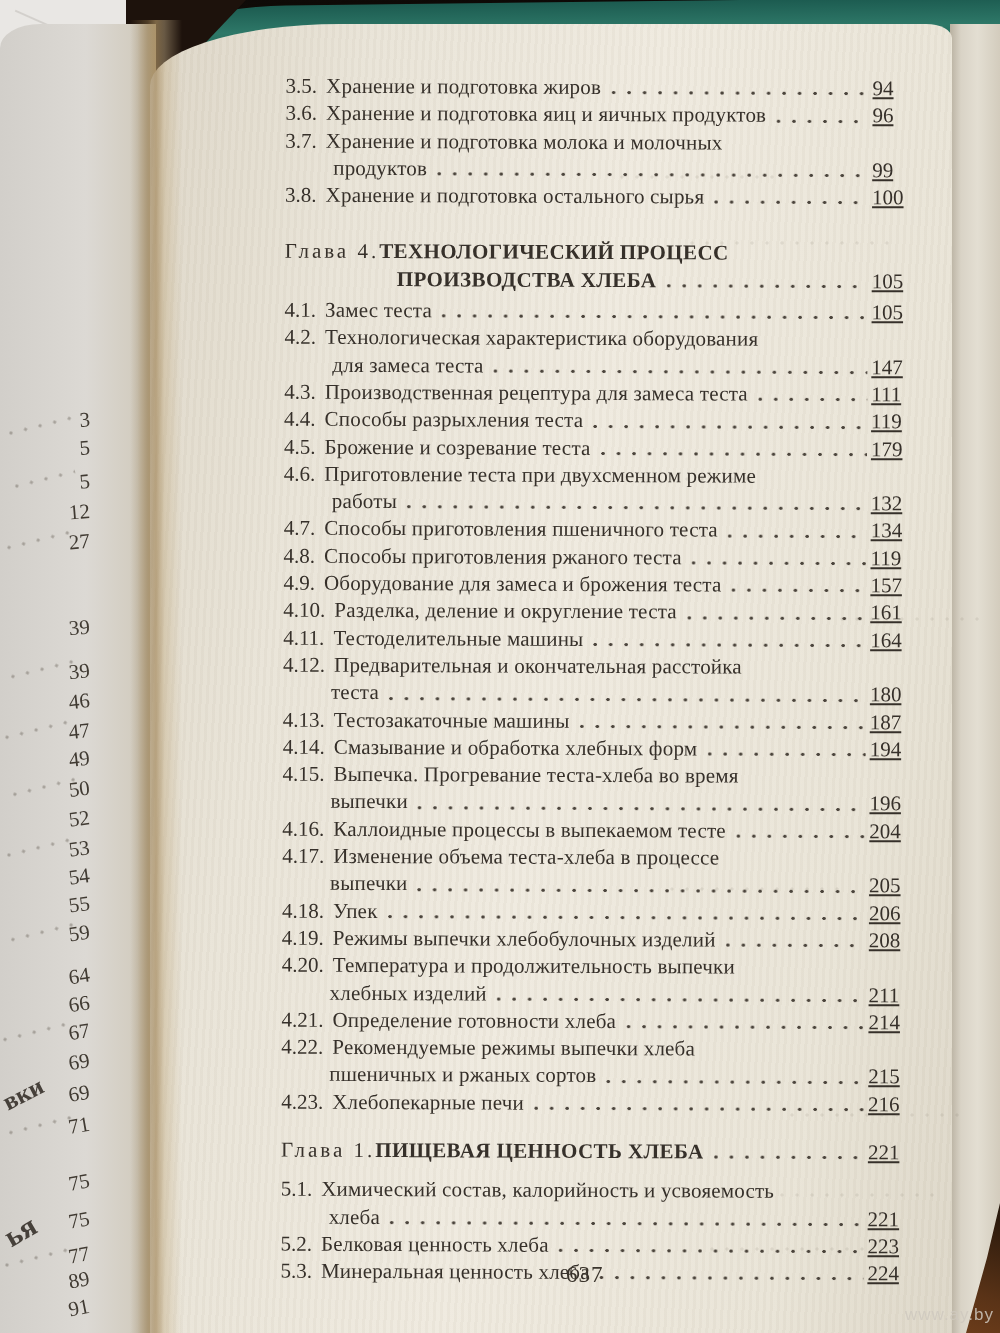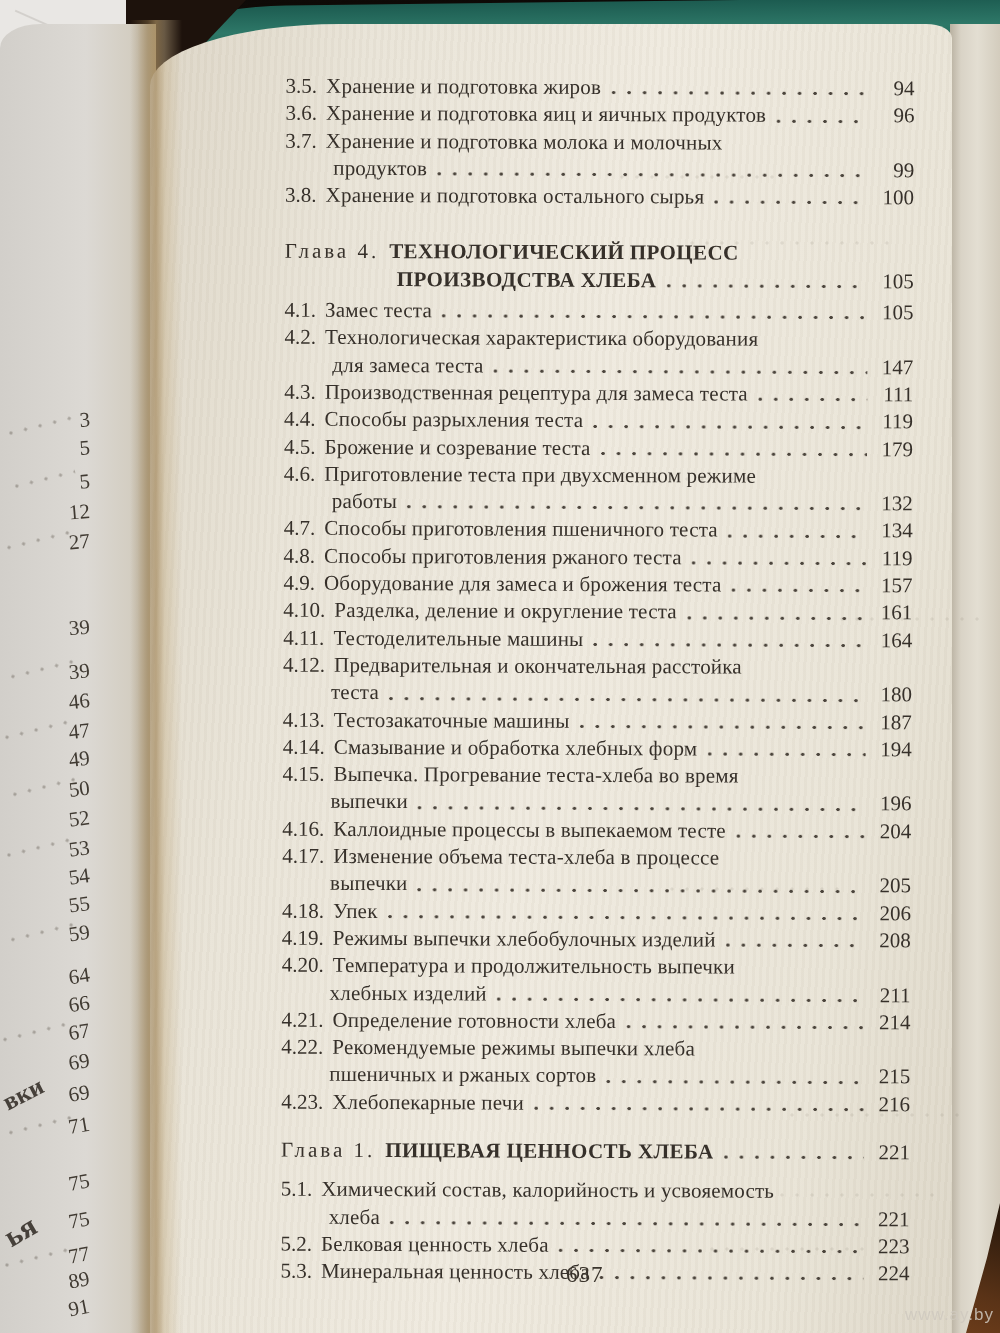--- a/index.html
+++ b/index.html
@@ -58,26 +58,26 @@
   
   .toc{position:absolute;left:133px;top:50px;width:629px;color:#36302a;
        font-size:21px;transform:rotate(0.25deg);}
   .row{display:flex;align-items:baseline;line-height:27.3px;white-space:nowrap;}
   .num{flex:none;margin-right:9px;}
   .indent{flex:none;width:48px;}
   .txt{flex:none;letter-spacing:.2px;}
   .dots{flex:1;min-width:14px;height:7px;align-self:flex-end;margin:0 4px 5px 10px;
         background-image:radial-gradient(circle at 2px 3.5px,rgba(58,51,43,.9) 1.5px,rgba(0,0,0,0) 1.9px);
         background-size:15.5px 7px;background-repeat:repeat-x;}
-  .pg{flex:none;min-width:42px;text-align:right;}
+  .pg{flex:none;min-width:42px;text-decoration:underline;}
   .chapter.ch-0{margin-top:29px;}
   .chapter.ch-1{margin-top:21px;}
   .ch-0 .chapter-head{margin-bottom:4px;}
   .ch-1 .chapter-head{margin-bottom:12px;}
-  .ch-label{flex:none;letter-spacing:3px;margin-right:10px;}
+  .ch-label{flex:none;letter-spacing:3px;}
   .ch-indent{flex:none;width:112px;}
   .ch-title{flex:none;font-weight:bold;letter-spacing:.4px;}
 
   .folio{position:absolute;left:416px;top:1238px;width:60px;
          font-size:23px;color:#3a342c;letter-spacing:1px;}
 
   .ghostline{position:absolute;height:6px;opacity:.12;
          background-image:radial-gradient(circle at 2px 3px,#6b6354 1.4px,rgba(0,0,0,0) 1.8px);
          background-size:15px 6px;background-repeat:repeat-x;}
 

